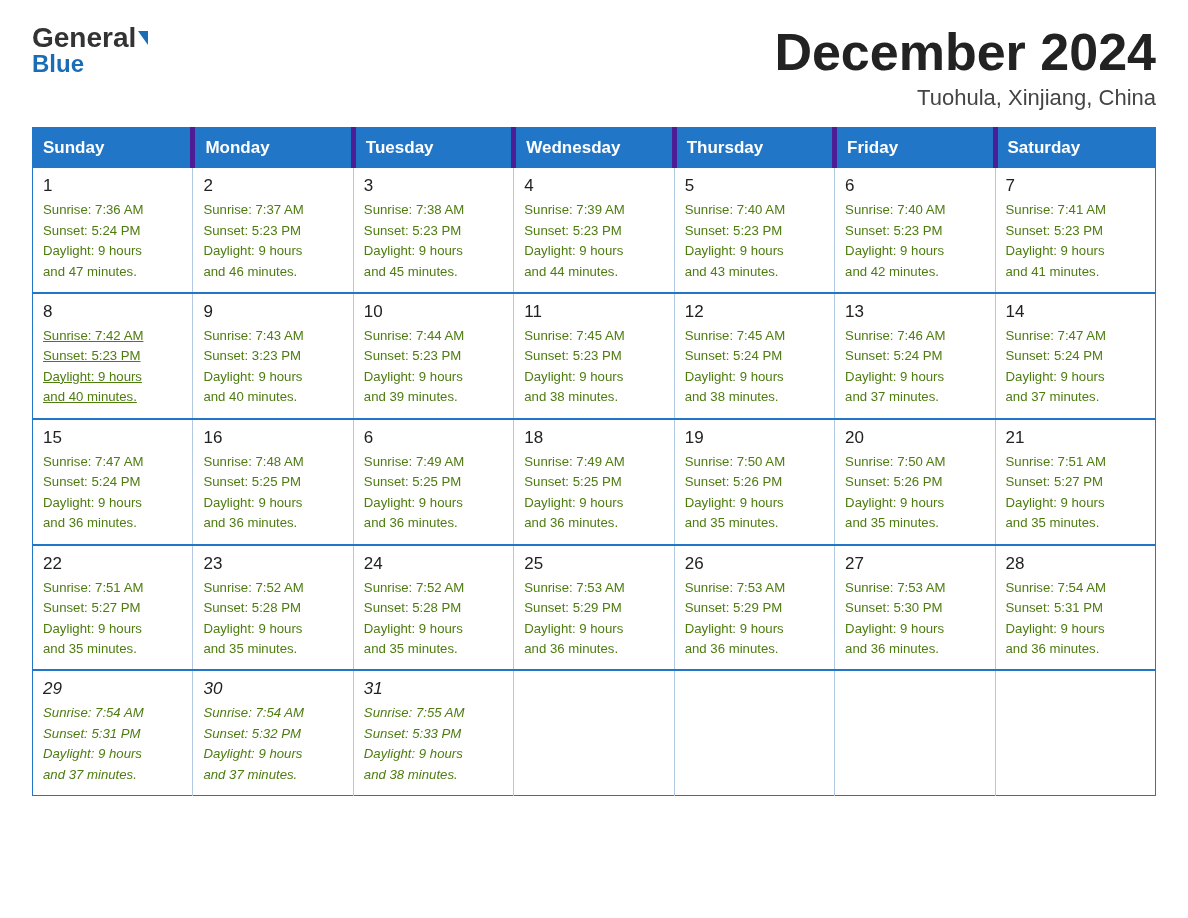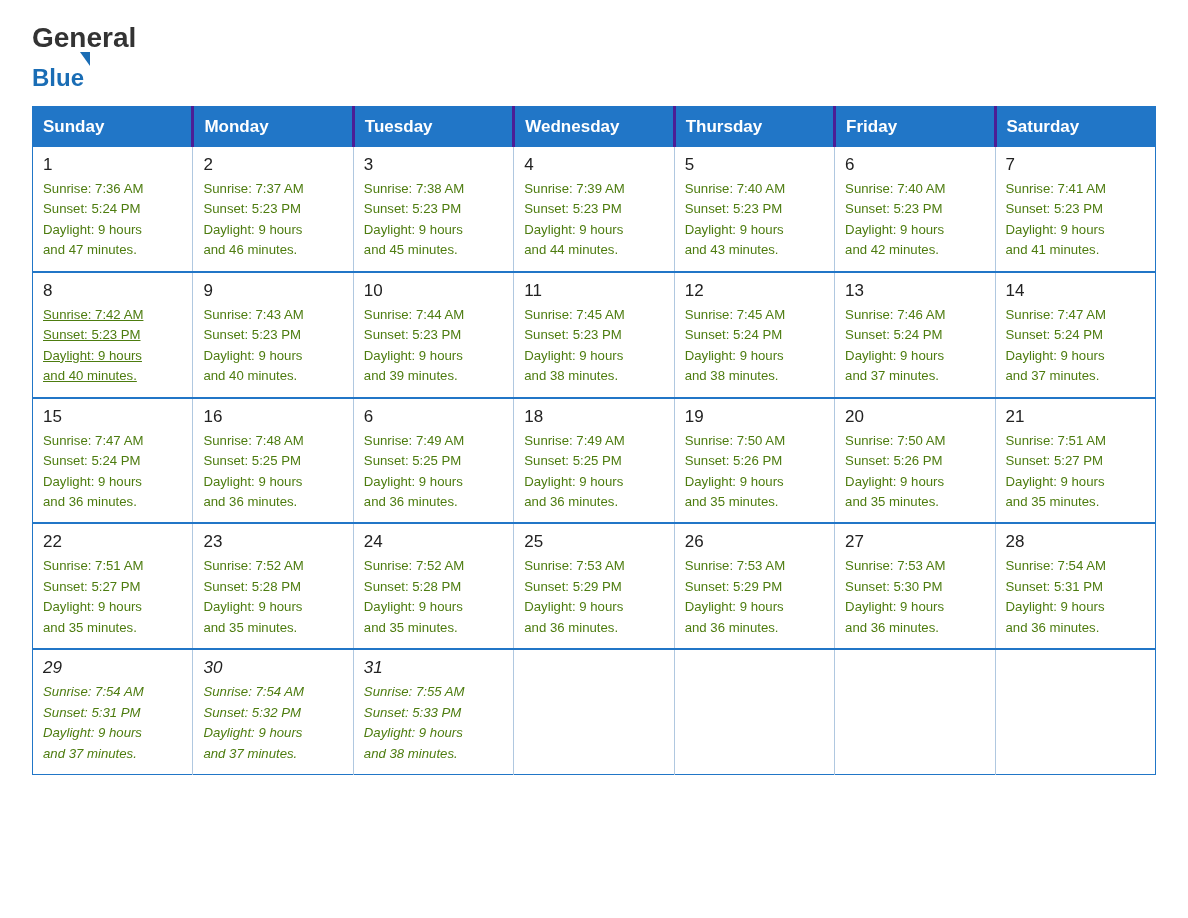--- a/index.html
+++ b/index.html
@@ -61,21 +61,21 @@
       border-collapse: collapse;
       border: 1px solid #2176c7;
     }
     .calendar th {
       background: #2176c7;
       color: #fff;
       font-size: 17px;
       font-weight: bold;
       padding: 10px 10px;
       text-align: left;
-      border-right: 3px solid #4c1d95;
+      border-right: 5px solid #4c1d95;
     }
     .calendar th:last-child { border-right: none; }
     .calendar td {
       vertical-align: top;
       padding: 8px 10px 10px 10px;
       border-right: 1px solid #b0c8e0;
       border-bottom: 2px solid #2176c7;
       font-size: 13.5px;
       color: #222;
       width: 14.28%;
@@ -94,25 +94,29 @@
       line-height: 1.55;
       color: #4d7c0f;
     }
     .empty { background: #fff; }
   </style>
 </head>
 <body>
 
 <div class="header">
   <div class="logo">
-    <div style="display:flex;align-items:center;flex-direction:column;">
+    <div style="display:flex;align-items:center;">
       <span class="logo-general">General</span>
       <span class="logo-triangle"></span>
     </div>
     <span class="logo-blue">Blue</span>
+  </div>
+  <div class="title-block">
+    <div class="month-title">December 2024</div>
+    <div class="location">Tuohula, Xinjiang, China</div>
   </div>
 </div>
 
 <table class="calendar" id="calendar-table">
   <thead>
     <tr id="header-row">
         <th>Sunday</th>
         <th>Monday</th>
         <th>Tuesday</th>
         <th>Wednesday</th>
@@ -177,21 +181,21 @@
         <td>
           <span class="day-num">8</span>
           <div class="day-info" style="white-space: pre-line; text-decoration: underline;">Sunrise: 7:42 AM
 Sunset: 5:23 PM
 Daylight: 9 hours
 and 40 minutes.</div>
         </td>
         <td>
           <span class="day-num">9</span>
           <div class="day-info" style="white-space: pre-line;">Sunrise: 7:43 AM
-Sunset: 5:23 PM
+Sunset: 3:23 PM
 Daylight: 9 hours
 and 40 minutes.</div>
         </td>
         <td>
           <span class="day-num">10</span>
           <div class="day-info" style="white-space: pre-line;">Sunrise: 7:44 AM
 Sunset: 5:23 PM
 Daylight: 9 hours
 and 39 minutes.</div>
         </td>

